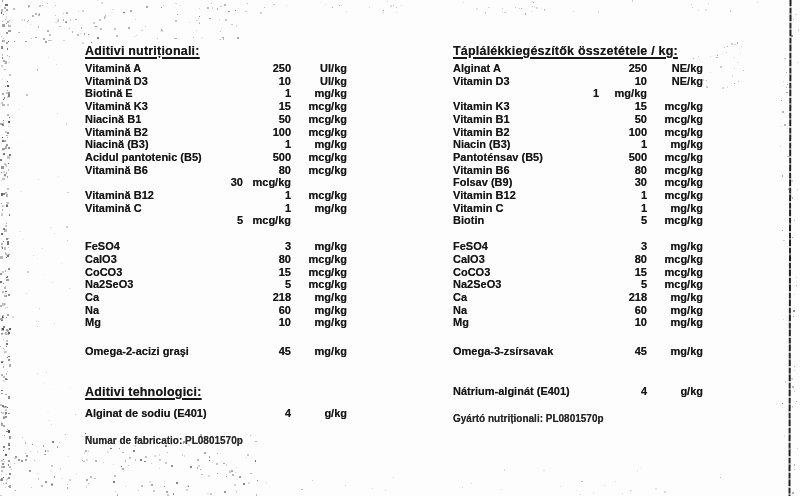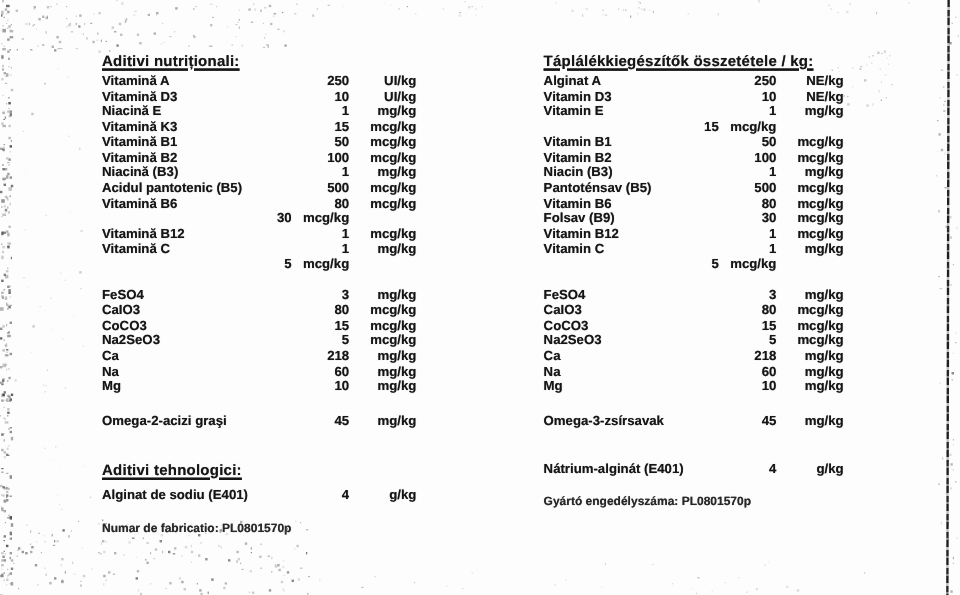--- a/index.html
+++ b/index.html
@@ -58,33 +58,33 @@
           <span class="unit">UI/kg</span>
         </div>
 
         <div class="row">
           <span class="lbl">Vitamină D3</span>
           <span class="val">10</span>
           <span class="unit">UI/kg</span>
         </div>
 
         <div class="row">
-          <span class="lbl">Niacină E</span>
+          <span class="lbl">Biotină E</span>
           <span class="val">1</span>
           <span class="unit">mg/kg</span>
         </div>
 
         <div class="row">
           <span class="lbl">Vitamină K3</span>
           <span class="val">15</span>
           <span class="unit">mcg/kg</span>
         </div>
 
         <div class="row">
-          <span class="lbl">Vitamină B1</span>
+          <span class="lbl">Niacină B1</span>
           <span class="val">50</span>
           <span class="unit">mcg/kg</span>
         </div>
 
         <div class="row">
           <span class="lbl">Vitamină B2</span>
           <span class="val">100</span>
           <span class="unit">mcg/kg</span>
         </div>
 
@@ -206,26 +206,26 @@
           <span class="unit">NE/kg</span>
         </div>
 
         <div class="row">
           <span class="lbl">Vitamin D3</span>
           <span class="val">10</span>
           <span class="unit">NE/kg</span>
         </div>
 
         <div class="row">
-          <span class="lbl">Vitamin E</span>
           <span class="val">1</span>
           <span class="unit">mg/kg</span>
         </div>
 
         <div class="row">
+          <span class="lbl">Vitamin K3</span>
           <span class="val">15</span>
           <span class="unit">mcg/kg</span>
         </div>
 
         <div class="row">
           <span class="lbl">Vitamin B1</span>
           <span class="val">50</span>
           <span class="unit">mcg/kg</span>
         </div>
 
@@ -265,20 +265,21 @@
           <span class="unit">mcg/kg</span>
         </div>
 
         <div class="row">
           <span class="lbl">Vitamin C</span>
           <span class="val">1</span>
           <span class="unit">mg/kg</span>
         </div>
 
         <div class="row">
+          <span class="lbl">Biotin</span>
           <span class="val">5</span>
           <span class="unit">mcg/kg</span>
         </div>
       </div>
     <div class="gap1"></div>
     <div class="rows">
 
         <div class="row">
           <span class="lbl">FeSO4</span>
           <span class="val">3</span>
@@ -333,21 +334,21 @@
     <div class="gap3"></div>
     <div class="rows">
 
         <div class="row">
           <span class="lbl">Nátrium-alginát (E401)</span>
           <span class="val">4</span>
           <span class="unit">g/kg</span>
         </div>
       </div>
     <div class="gap4"></div>
-    <div class="footer">Gyártó engedélyszáma: PL0801570p</div>
+    <div class="footer">Gyártó nutriționali: PL0801570p</div>
   </section>
 
   <div class="edge-line"></div>
   <div class="noise" id="noise">
       <i style="left:8.7px;top:20.3px;width:1.1px;height:1.1px;opacity:0.67;background:rgb(139,139,139)"></i>
       <i style="left:3.6px;top:63.2px;width:1.2px;height:1.2px;opacity:0.35;background:rgb(129,129,129)"></i>
       <i style="left:4.9px;top:130.9px;width:1.9px;height:1.9px;opacity:0.44;background:rgb(149,149,149)"></i>
       <i style="left:8.6px;top:430.7px;width:1.7px;height:1.7px;opacity:0.55;background:rgb(54,54,54)"></i>
       <i style="left:2.1px;top:316.5px;width:1.8px;height:1.8px;opacity:0.84;background:rgb(140,140,140)"></i>
       <i style="left:8.0px;top:485.6px;width:1.3px;height:1.3px;opacity:0.59;background:rgb(108,108,108)"></i>

